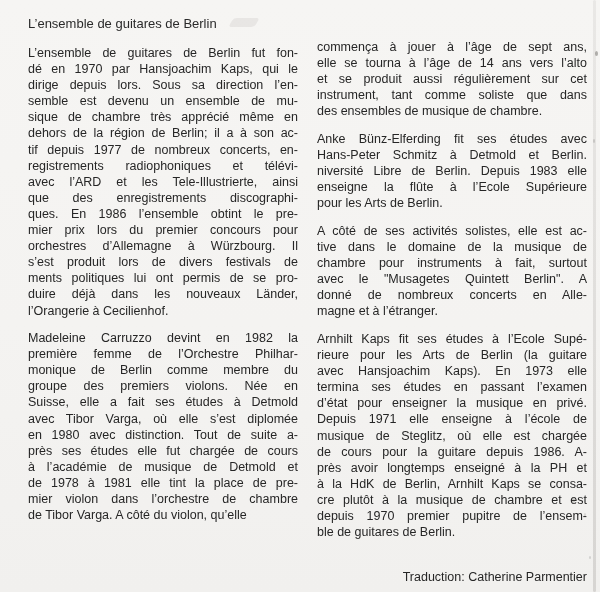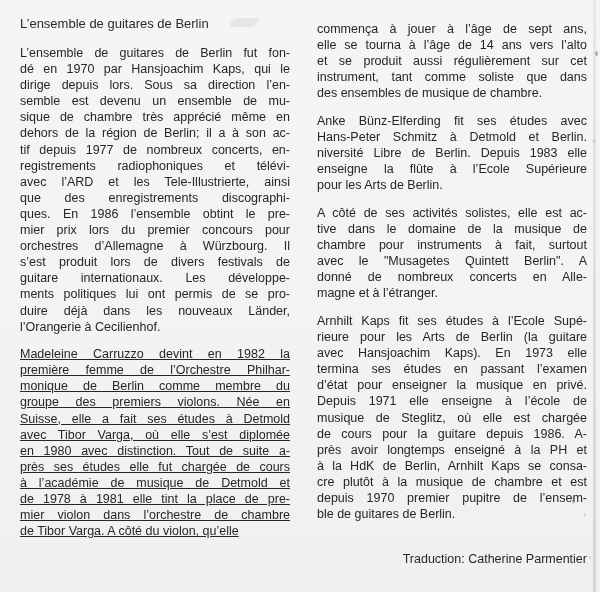--- a/index.html
+++ b/index.html
@@ -20,31 +20,31 @@
     overflow: hidden;
   }
   .column {
     position: absolute;
     width: 270px;
     font-size: 12.5px;
     line-height: 16.1px;
     color: #262626;
     letter-spacing: 0px;
   }
-  .column-left  { left: 20px;  top: 14px; }
-  .column-right { left: 317px; top: 21px; }
+  .column-left  { left: 28px;  top: 14px; }
+  .column-right { left: 317px; top: 39px; }
   .doc-title {
     font-size: 13px;
     line-height: 20px;
     font-weight: 400;
     margin: 0 0 11px 0;
     color: #2a2a2a;
   }
   .para { margin: 0 0 11.5px 0; }
-  .para:last-child { margin-bottom: 0; text-decoration: underline; }
+  .para:last-child { margin-bottom: 0; }
   .line {
     text-align: justify;
     text-align-last: justify;
     white-space: normal;
   }
   .line.last {
     text-align: center;
     text-align-last: left;
   }
   .credit {
@@ -89,21 +89,20 @@
         <div class="line">sique de chambre très apprécié même en</div>
         <div class="line">dehors de la région de Berlin; il a à son ac-</div>
         <div class="line">tif depuis 1977 de nombreux concerts, en-</div>
         <div class="line">registrements radiophoniques et télévi-</div>
         <div class="line">avec l’ARD et les Tele-Illustrierte, ainsi</div>
         <div class="line">que des enregistrements discographi-</div>
         <div class="line">ques. En 1986 l’ensemble obtint le pre-</div>
         <div class="line">mier prix lors du premier concours pour</div>
         <div class="line">orchestres d’Allemagne à Würzbourg. Il</div>
         <div class="line">s’est produit lors de divers festivals de</div>
-        <div class="line">guitare internationaux. Les développe-</div>
         <div class="line">ments politiques lui ont permis de se pro-</div>
         <div class="line">duire déjà dans les nouveaux Länder,</div>
         <div class="line last">l’Orangerie à Cecilienhof.</div>
       </div>
     <div class="para">
         <div class="line">Madeleine Carruzzo devint en 1982 la</div>
         <div class="line">première femme de l’Orchestre Philhar-</div>
         <div class="line">monique de Berlin comme membre du</div>
         <div class="line">groupe des premiers violons. Née en</div>
         <div class="line">Suisse, elle a fait ses études à Detmold</div>

